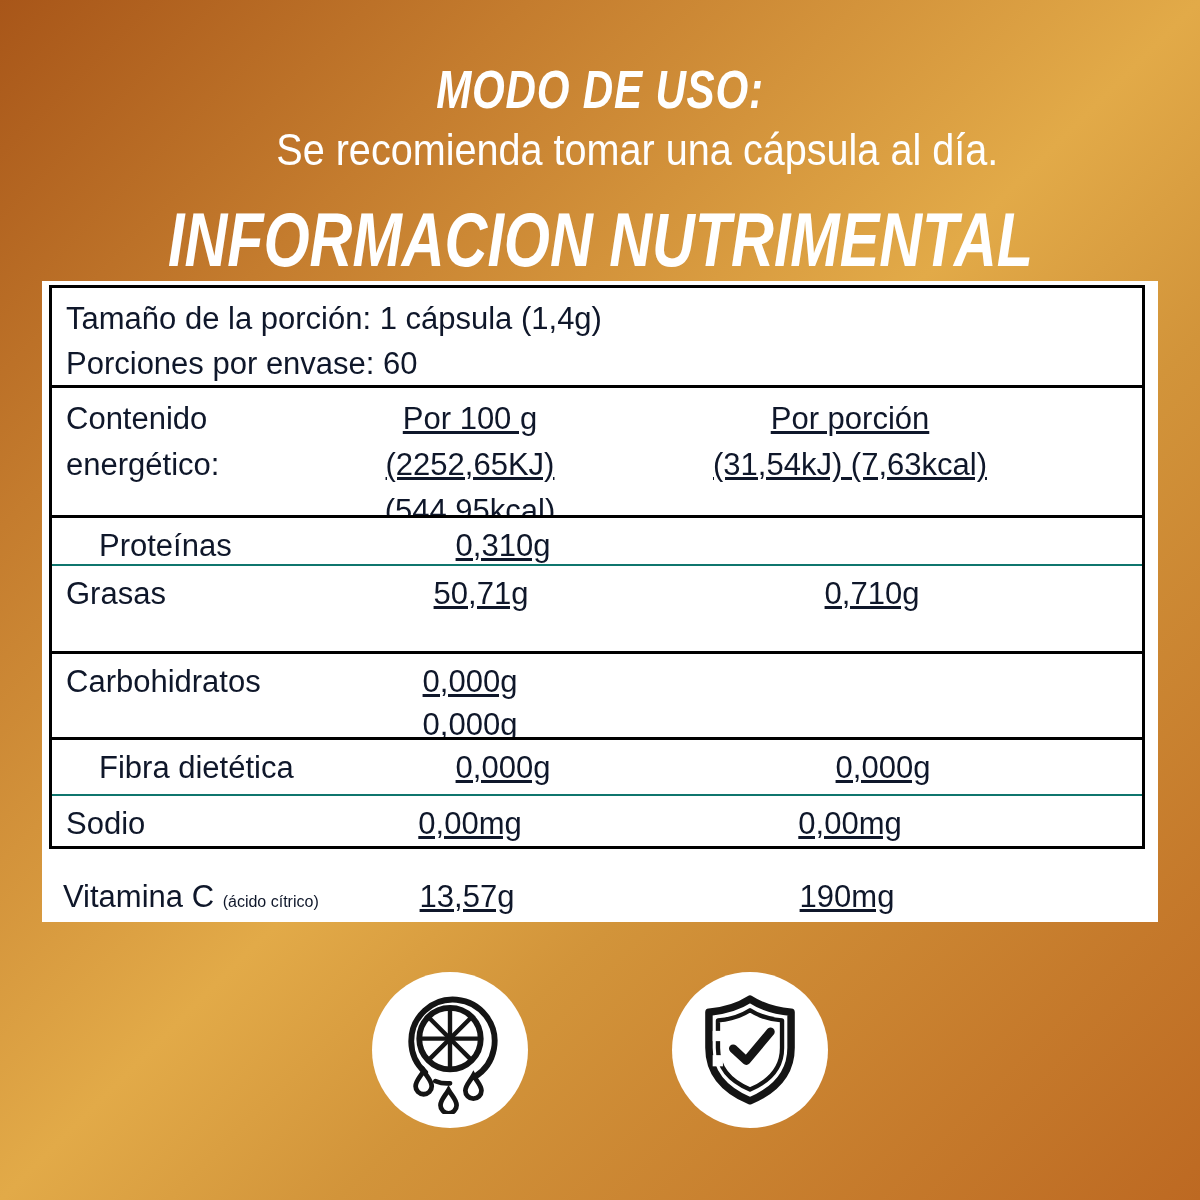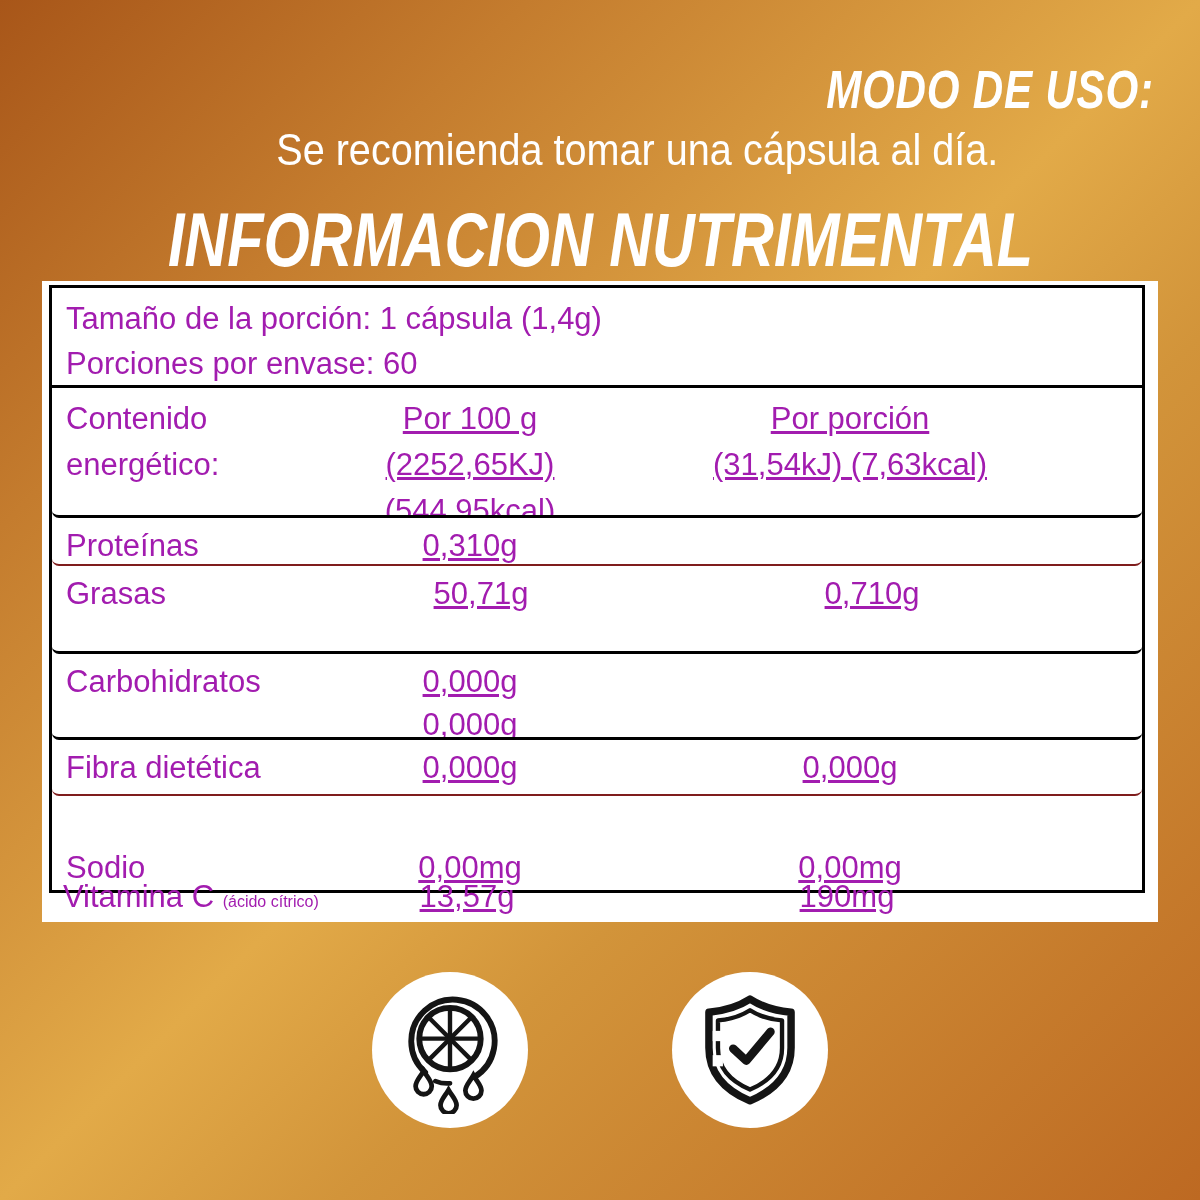--- a/index.html
+++ b/index.html
@@ -5,42 +5,42 @@
   html,body{margin:0;padding:0;background:#777;}
   .canvas{
     position:relative;width:1200px;height:1200px;overflow:hidden;
     background:linear-gradient(135deg,#a85619 0%,#c47c2e 22%,#e2aa48 50%,#d2943a 64%,#bd6922 100%);
     font-family:"Liberation Sans",sans-serif;
   }
   
   .heading{position:absolute;left:0;width:1200px;text-align:center;color:#ffffff;white-space:nowrap;}
   .condensed{display:inline-block;transform:scaleX(.78);transform-origin:50% 50%;}
   .semi-condensed{display:inline-block;transform:scaleX(.88);transform-origin:50% 50%;}
-  .modo-title{top:58px;font-size:54px;font-weight:700;font-style:italic;letter-spacing:1px;text-align:right;}
+  .modo-title{top:58px;font-size:54px;font-weight:700;font-style:italic;letter-spacing:1px;}
   .modo-sub{top:124px;font-size:45px;font-weight:400;margin-left:37px;}
   .info-title{top:196px;font-size:76px;font-weight:700;font-style:italic;letter-spacing:0;}
   
-  .panel{position:absolute;left:42px;top:281px;width:1116px;height:641px;background:#ffffff;color:#a21caf;}
+  .panel{position:absolute;left:42px;top:281px;width:1116px;height:641px;background:#ffffff;color:#0f172a;}
   .tbox{position:absolute;left:7px;top:4px;width:1096px;border:3px solid #000;box-sizing:border-box;}
   .row{box-sizing:border-box;overflow:hidden;}
-  .grid{display:grid;grid-template-columns:258px 320px 440px 1fr;border-radius:7px;}
+  .grid{display:grid;grid-template-columns:258px 320px 440px 1fr;}
   .cell{padding-top:6px;font-size:31px;line-height:43px;}
   .lab{padding-left:14px;text-align:left;}
   .val{text-align:center;text-decoration:underline;}
   .b3{border-bottom:3px solid #000;}
-  .b2{border-bottom:2px solid #7f1d1d;}
+  .b2{border-bottom:2px solid #0f766e;padding-left:33px;}
   .serving{height:100px;padding:8px 0 0 14px;font-size:31px;line-height:45px;}
   .r-header{height:130px;}
   .r-header .cell{line-height:46px;padding-top:8px;}
   .r-proteinas{height:48px;}
   .r-grasas{height:88px;gap:11px;}
   .r-carbo{height:86px;}
   .r-carbo .cell{line-height:43px;}
   .r-fibra{height:56px;}
-  .r-sodio{height:50px;margin-top:44px;}
+  .r-sodio{height:50px;}
   .r-vitamina{position:absolute;left:7px;top:588px;width:1096px;height:50px;}
   .note{font-size:16px;}
   
   .badge{position:absolute;width:156px;height:156px;border-radius:50%;background:#ffffff;
          display:flex;align-items:center;justify-content:center;}
   .badge-citrus{left:372px;top:972px;}
   .badge-shield{left:672px;top:972px;}
   .badge svg{display:block;}
 </style>
 </head>

